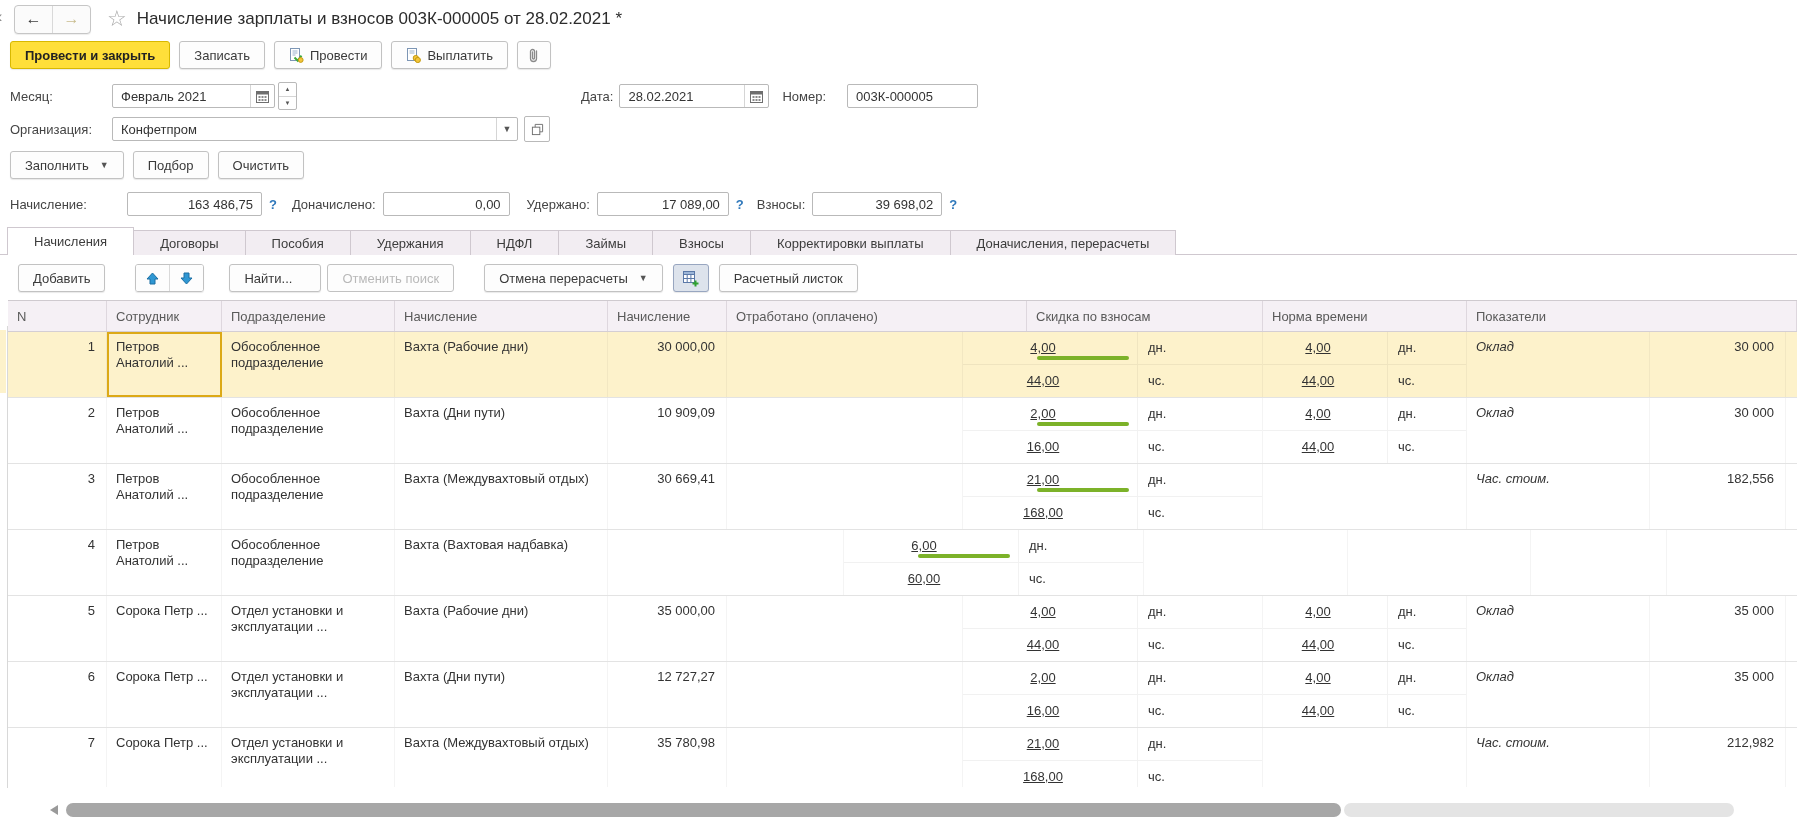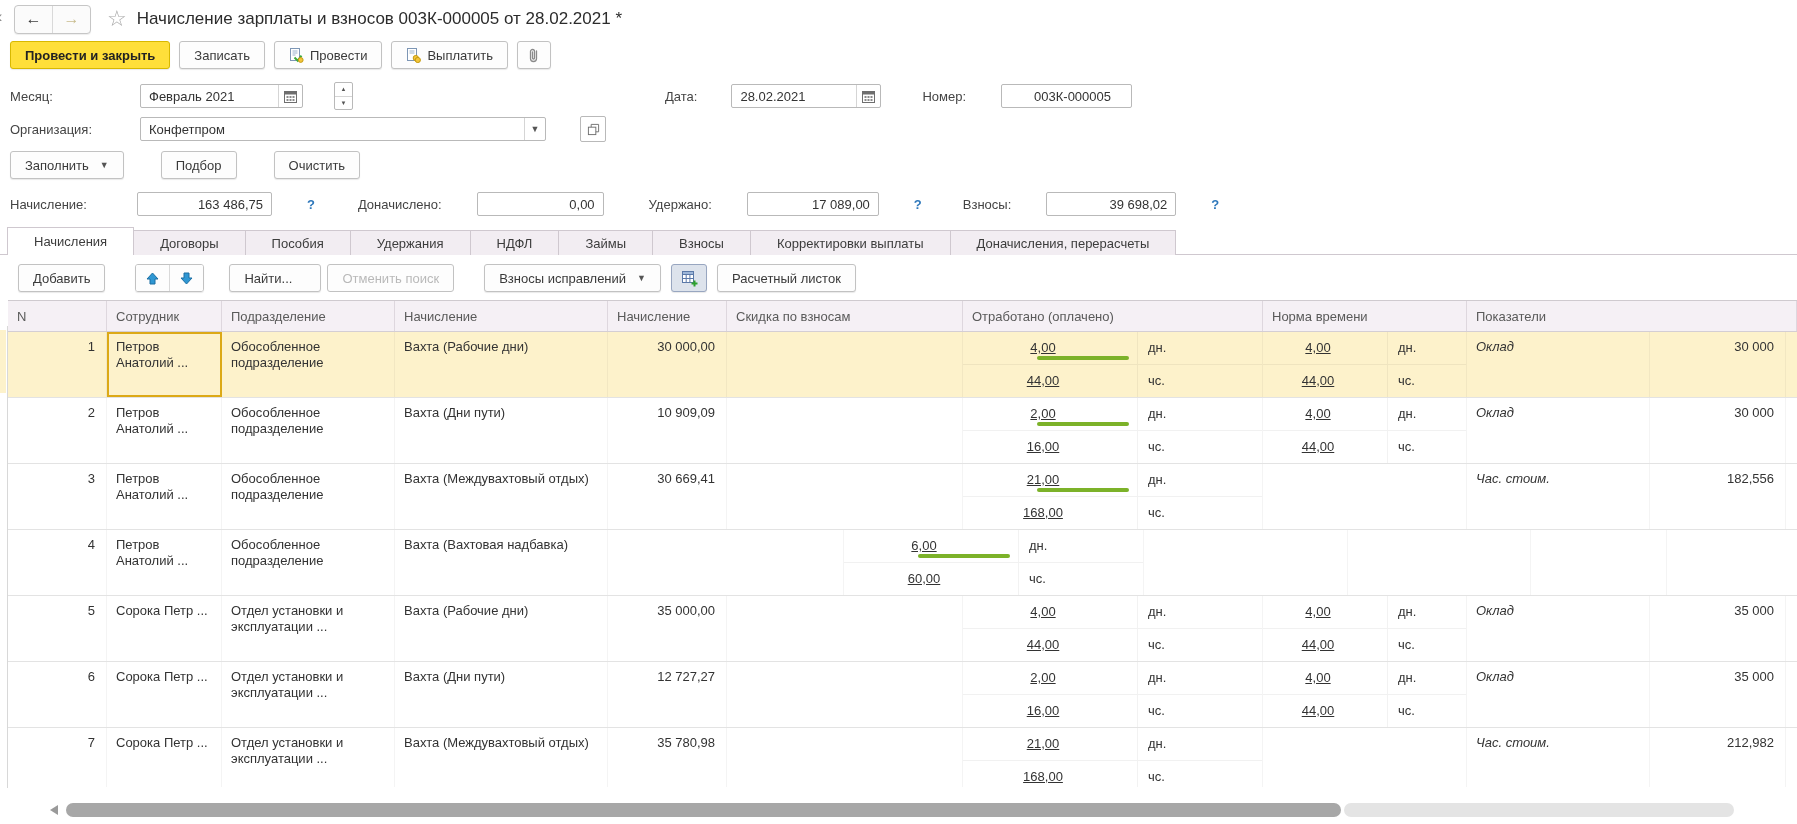--- a/index.html
+++ b/index.html
@@ -19,21 +19,21 @@
   .btn{height:28px;display:inline-flex;align-items:center;gap:6px;padding:0 14px;background:#fdfdfd;
        border:1px solid #c2c2c2;border-radius:3px;box-shadow:0 1px 1px rgba(0,0,0,.09);
        font-size:13px;color:#3a3a3a;cursor:default;white-space:nowrap;box-sizing:border-box;}
   .btn.primary{background:#ffdf3a;border-color:#d8b800;font-weight:bold;color:#222;}
   .btn.disabled{color:#b9b9b9;box-shadow:none;}
   .btn.iconbtn{width:34px;padding:0;justify-content:center;}
   .btn.pressed{background:#dde3ec;border-color:#98a6c0;width:36px;padding:0;justify-content:center;}
   .cmdbar{display:flex;gap:9px;padding:3px 0 7px 10px;align-items:center;}
   .caret{font-size:9px;color:#555;margin-left:5px;}
   
-  .frow{display:flex;align-items:center;margin:7px 0 7px 10px;height:26px;gap:28px;}
+  .frow{display:flex;align-items:center;margin:7px 0 7px 10px;height:26px;}
   .flabel{width:102px;color:#444;flex:none;}
   .inlabel{color:#444;flex:none;}
   .inputbox{display:flex;align-items:center;border:1px solid #b9b9b9;border-radius:2px;height:24px;background:#fff;box-sizing:border-box;}
   .inputbox .txt{padding:0 8px;flex:1;white-space:nowrap;overflow:hidden;}
   .inputbox .txt.num{text-align:right;}
   .sidebtn{width:23px;align-self:stretch;display:flex;align-items:center;justify-content:center;border-left:1px solid #d5d5d5;flex:none;}
   .spinner{width:17px;height:26px;border:1px solid #b9b9b9;border-radius:2px;margin-left:3px;display:flex;flex-direction:column;flex:none;}
   .spinner div{flex:1;display:flex;align-items:center;justify-content:center;font-size:6px;color:#555;}
   .spinner div:first-child{border-bottom:1px solid #d5d5d5;}
   .openbtn{width:24px;height:24px;border:1px solid #b9b9b9;border-radius:2px;margin-left:6px;display:flex;align-items:center;justify-content:center;flex:none;background:#fff;}
@@ -161,21 +161,21 @@
             <rect x="5.5" y="6.2" width="2" height="1.6"></rect>
             <rect x="8.5" y="6.2" width="2" height="1.6"></rect>
             <rect x="2.5" y="9.2" width="2" height="1.6"></rect>
             <rect x="5.5" y="9.2" width="2" height="1.6"></rect>
             <rect x="8.5" y="9.2" width="2" height="1.6"></rect>
           </g>
         </svg>
       </span>
   </span>
   <span class="inlabel" style="margin-left:13px;">Номер:</span>
-  <span class="inputbox" style="width:131px;margin-left:7px;padding-left:24px;">
+  <span class="inputbox" style="width:131px;margin-left:21px;">
     <span class="txt">003К-000005</span>
   </span>
 </div>
 
 <div class="frow">
   <span class="flabel">Организация:</span>
   <span class="inputbox" style="width:406px;">
     <span class="txt">Конфетпром</span>
     <span class="sidebtn" style="width:20px;font-size:9px;color:#555;">▼</span>
   </span>
@@ -191,21 +191,21 @@
   <span class="btn">
       <span>Заполнить</span>
       <span class="caret">▼</span>
     </span>
   <span class="btn" style="margin-left:9px;">Подбор</span>
   <span class="btn" style="margin-left:9px;">Очистить</span>
 </div>
 
 <div class="frow" style="margin-top:12px;">
   <span class="inlabel">Начисление:</span>
-  <span class="inputbox" style="width:135px;margin-left:22px;padding-left:28px;">
+  <span class="inputbox" style="width:135px;margin-left:40px;padding-left:28px;">
       <span class="txt num">163 486,75</span>
     </span>
   <span class="help">?</span>
   <span class="inlabel" style="margin-left:15px;">Доначислено:</span>
   <span class="inputbox" style="width:127px;margin-left:7px;">
       <span class="txt num">0,00</span>
     </span>
   <span class="inlabel" style="margin-left:17px;">Удержано:</span>
   <span class="inputbox" style="width:132px;margin-left:7px;">
       <span class="txt num">17 089,00</span>
@@ -240,21 +240,21 @@
       </span>
     <span class="gb">
         <svg width="13" height="13" viewBox="0 0 13 13">
           <path d="M6.5 12 L1 6 H4 V1 H9 V6 H12 Z" fill="#2f97d3" stroke="#1c6fa3"></path>
         </svg>
       </span>
   </span>
   <span class="btn" style="margin-left:25px;width:92px;">Найти...</span>
   <span class="btn disabled" style="margin-left:6px;">Отменить поиск</span>
   <span class="btn" style="margin-left:30px;">
-      <span>Взносы исправлений</span>
+      <span>Отмена перерасчеты</span>
       <span class="caret">▼</span>
     </span>
   <span class="btn pressed" style="margin-left:10px;">
     <span>
         <svg width="17" height="17" viewBox="0 0 17 17">
           <rect x="1.5" y="1.5" width="11" height="11" fill="#fff" stroke="#5b79a8"></rect>
           <rect x="1.5" y="1.5" width="11" height="3" fill="#9db6d8" stroke="#5b79a8"></rect>
           <line x1="5.2" y1="4.5" x2="5.2" y2="12.5" stroke="#5b79a8"></line>
           <line x1="8.9" y1="4.5" x2="8.9" y2="12.5" stroke="#5b79a8"></line>
           <line x1="1.5" y1="8.5" x2="12.5" y2="8.5" stroke="#5b79a8"></line>
@@ -268,22 +268,22 @@
   <span class="btn" style="margin-left:10px;">Расчетный листок</span>
 </div>
 
 <div class="grid">
   <div class="ghead" id="ghead">
       <div class="hc" style="width:99px">N</div>
       <div class="hc" style="width:115px">Сотрудник</div>
       <div class="hc" style="width:173px">Подразделение</div>
       <div class="hc" style="width:213px">Начисление</div>
       <div class="hc" style="width:119px">Начисление</div>
+      <div class="hc" style="width:300px">Отработано (оплачено)</div>
       <div class="hc" style="width:236px">Скидка по взносам</div>
-      <div class="hc" style="width:300px">Отработано (оплачено)</div>
       <div class="hc" style="width:204px">Норма времени</div>
       <div class="hc" style="width:330px">Показатели</div>
     </div>
   <div class="gbody" id="gbody">
   <div class="grow sel" style="background:#fdf2cb">
     <div class="gc num" style="width:99px">1</div>
     <div class="gc selcell" style="width:115px;border-color:#dca916;">Петров Анатолий ...</div>
     <div class="gc" style="width:173px">Обособленное подразделение</div>
     <div class="gc" style="width:213px">Вахта (Рабочие дни)</div>
     <div class="gc num" style="width:119px">30 000,00</div>

